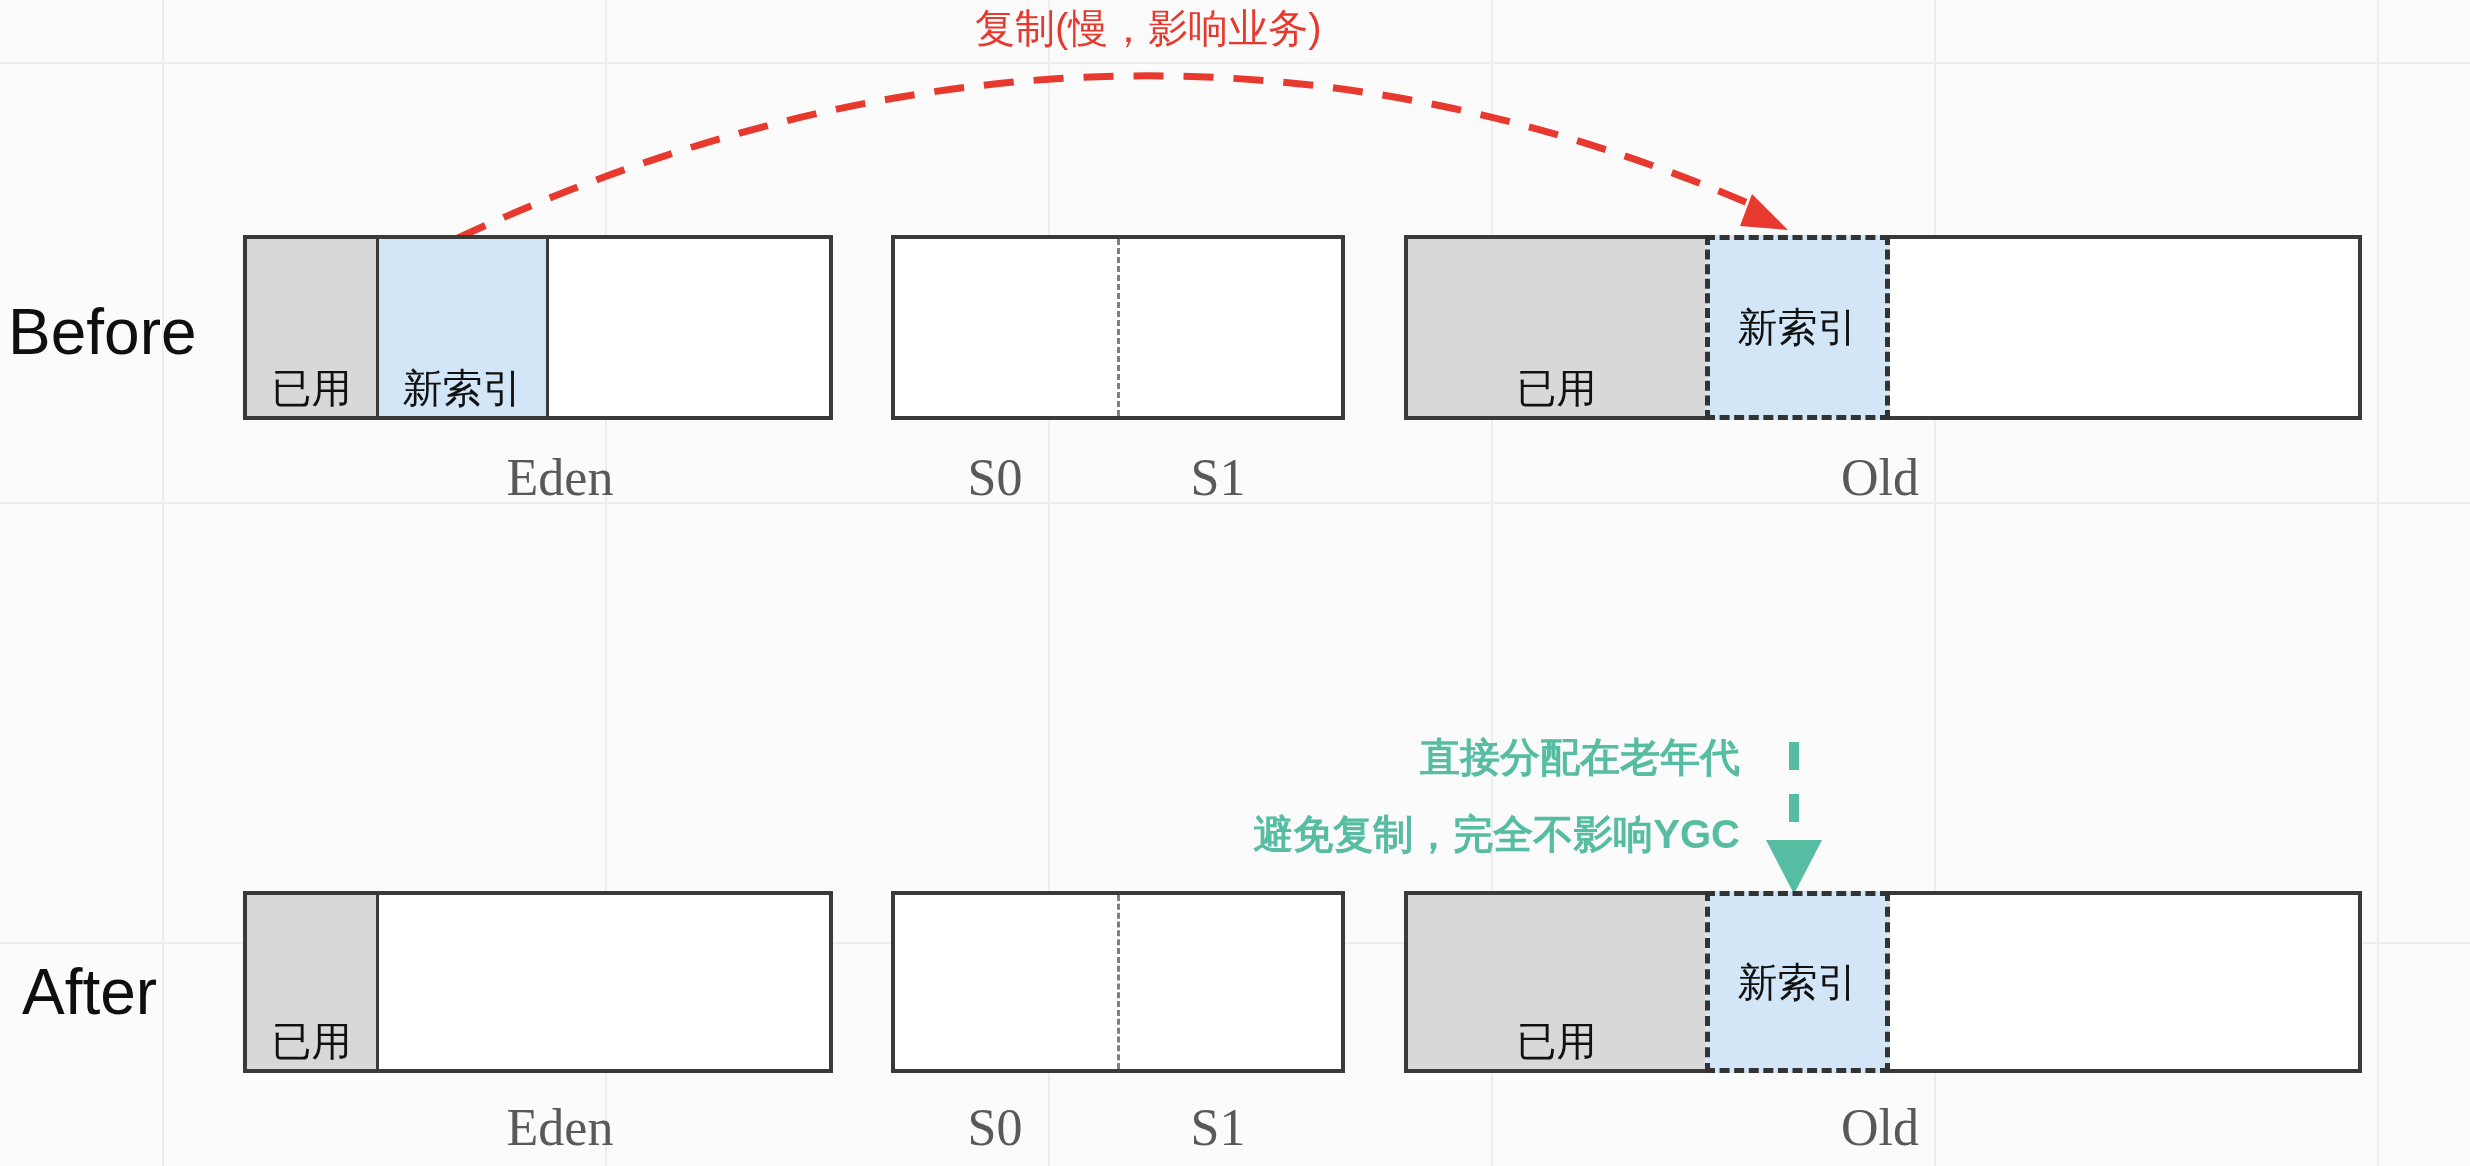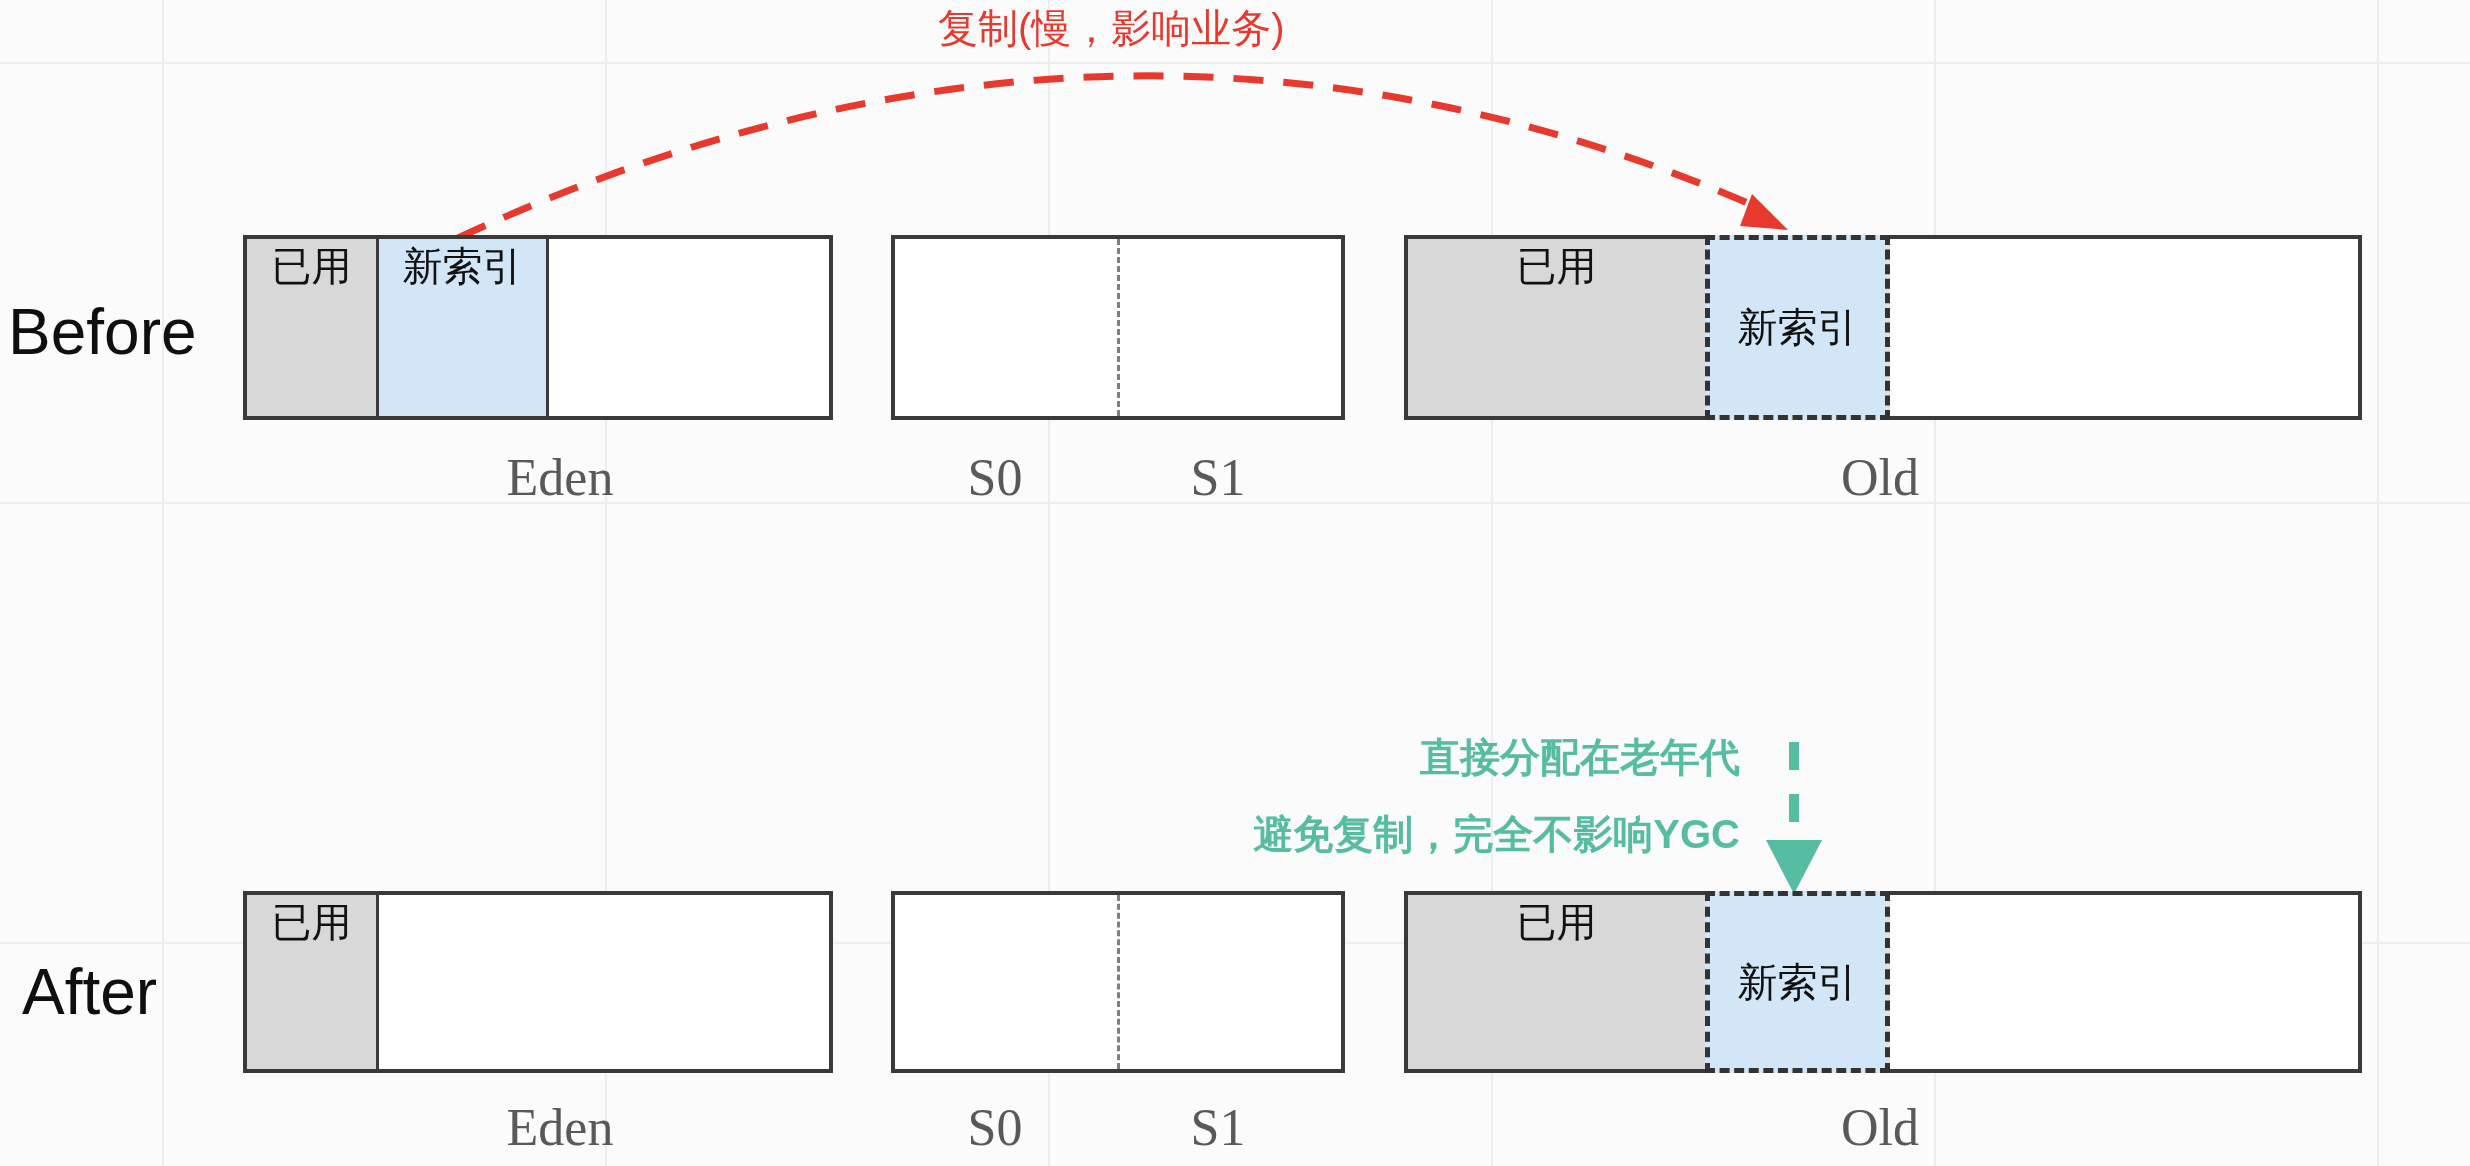--- a/index.html
+++ b/index.html
@@ -20,21 +20,21 @@
   .abs{position:absolute;}
   .state-label{
     font-size:64px;color:#0f0f0f;letter-spacing:0px;line-height:1;text-align:center;
   }
   .memory-box{
     position:absolute;background:#ffffff;border:4px solid #3a3a3a;
     box-sizing:content-box;
   }
   .seg{
     position:absolute;top:0;bottom:0;
-    display:flex;align-items:flex-start;justify-content:center;
+    display:flex;align-items:flex-end;justify-content:center;
     font-size:40px;color:#111;
   }
   .seg-used{background:#d8d8d8;border-right:3px solid #3a3a3a;}
   .seg-new{background:#d2e6f7;border-right:3px solid #3a3a3a;}
   .seg-new-dashed{
     background:#d2e6f7;border:5px dashed #333;
     display:flex;align-items:center;justify-content:center;
     font-size:40px;color:#111;position:absolute;
   }
   .survivor-divider{
@@ -61,21 +61,21 @@
 
   <svg class="overlay" width="2470" height="1166" viewBox="0 0 2470 1166">
 
     <path d="M 458 238 Q 1120 -70 1757 207" fill="none" stroke="#e8392e" stroke-width="7" stroke-dasharray="30 20"></path>
     <polygon points="1788,230 1752,194 1740,226" fill="#e8392e"></polygon>
 
     <line x1="1794" y1="742" x2="1794" y2="834" stroke="#56bda2" stroke-width="10" stroke-dasharray="28 24"></line>
     <polygon points="1766,840 1822,840 1794,894" fill="#56bda2"></polygon>
   </svg>
 
-  <div class="annot-red" style="left:938px;top:8px;">复制(慢，影响业务)</div>
+  <div class="annot-red" style="left:975px;top:8px;">复制(慢，影响业务)</div>
 
   <div class="annot-teal" style="right:730px;top:814px;">避免复制，完全不影响YGC</div>
   <div class="annot-teal" style="right:730px;top:737px;">直接分配在老年代</div>
 
   <div class="abs state-label" style="left:8px;top:300px;">Before</div>
 
   <div class="memory-box" style="left:243px;top:235px;width:582px;height:177px;">
     <div class="seg seg-used" style="left:0;width:129px;">
       <span>已用</span>
     </div>

